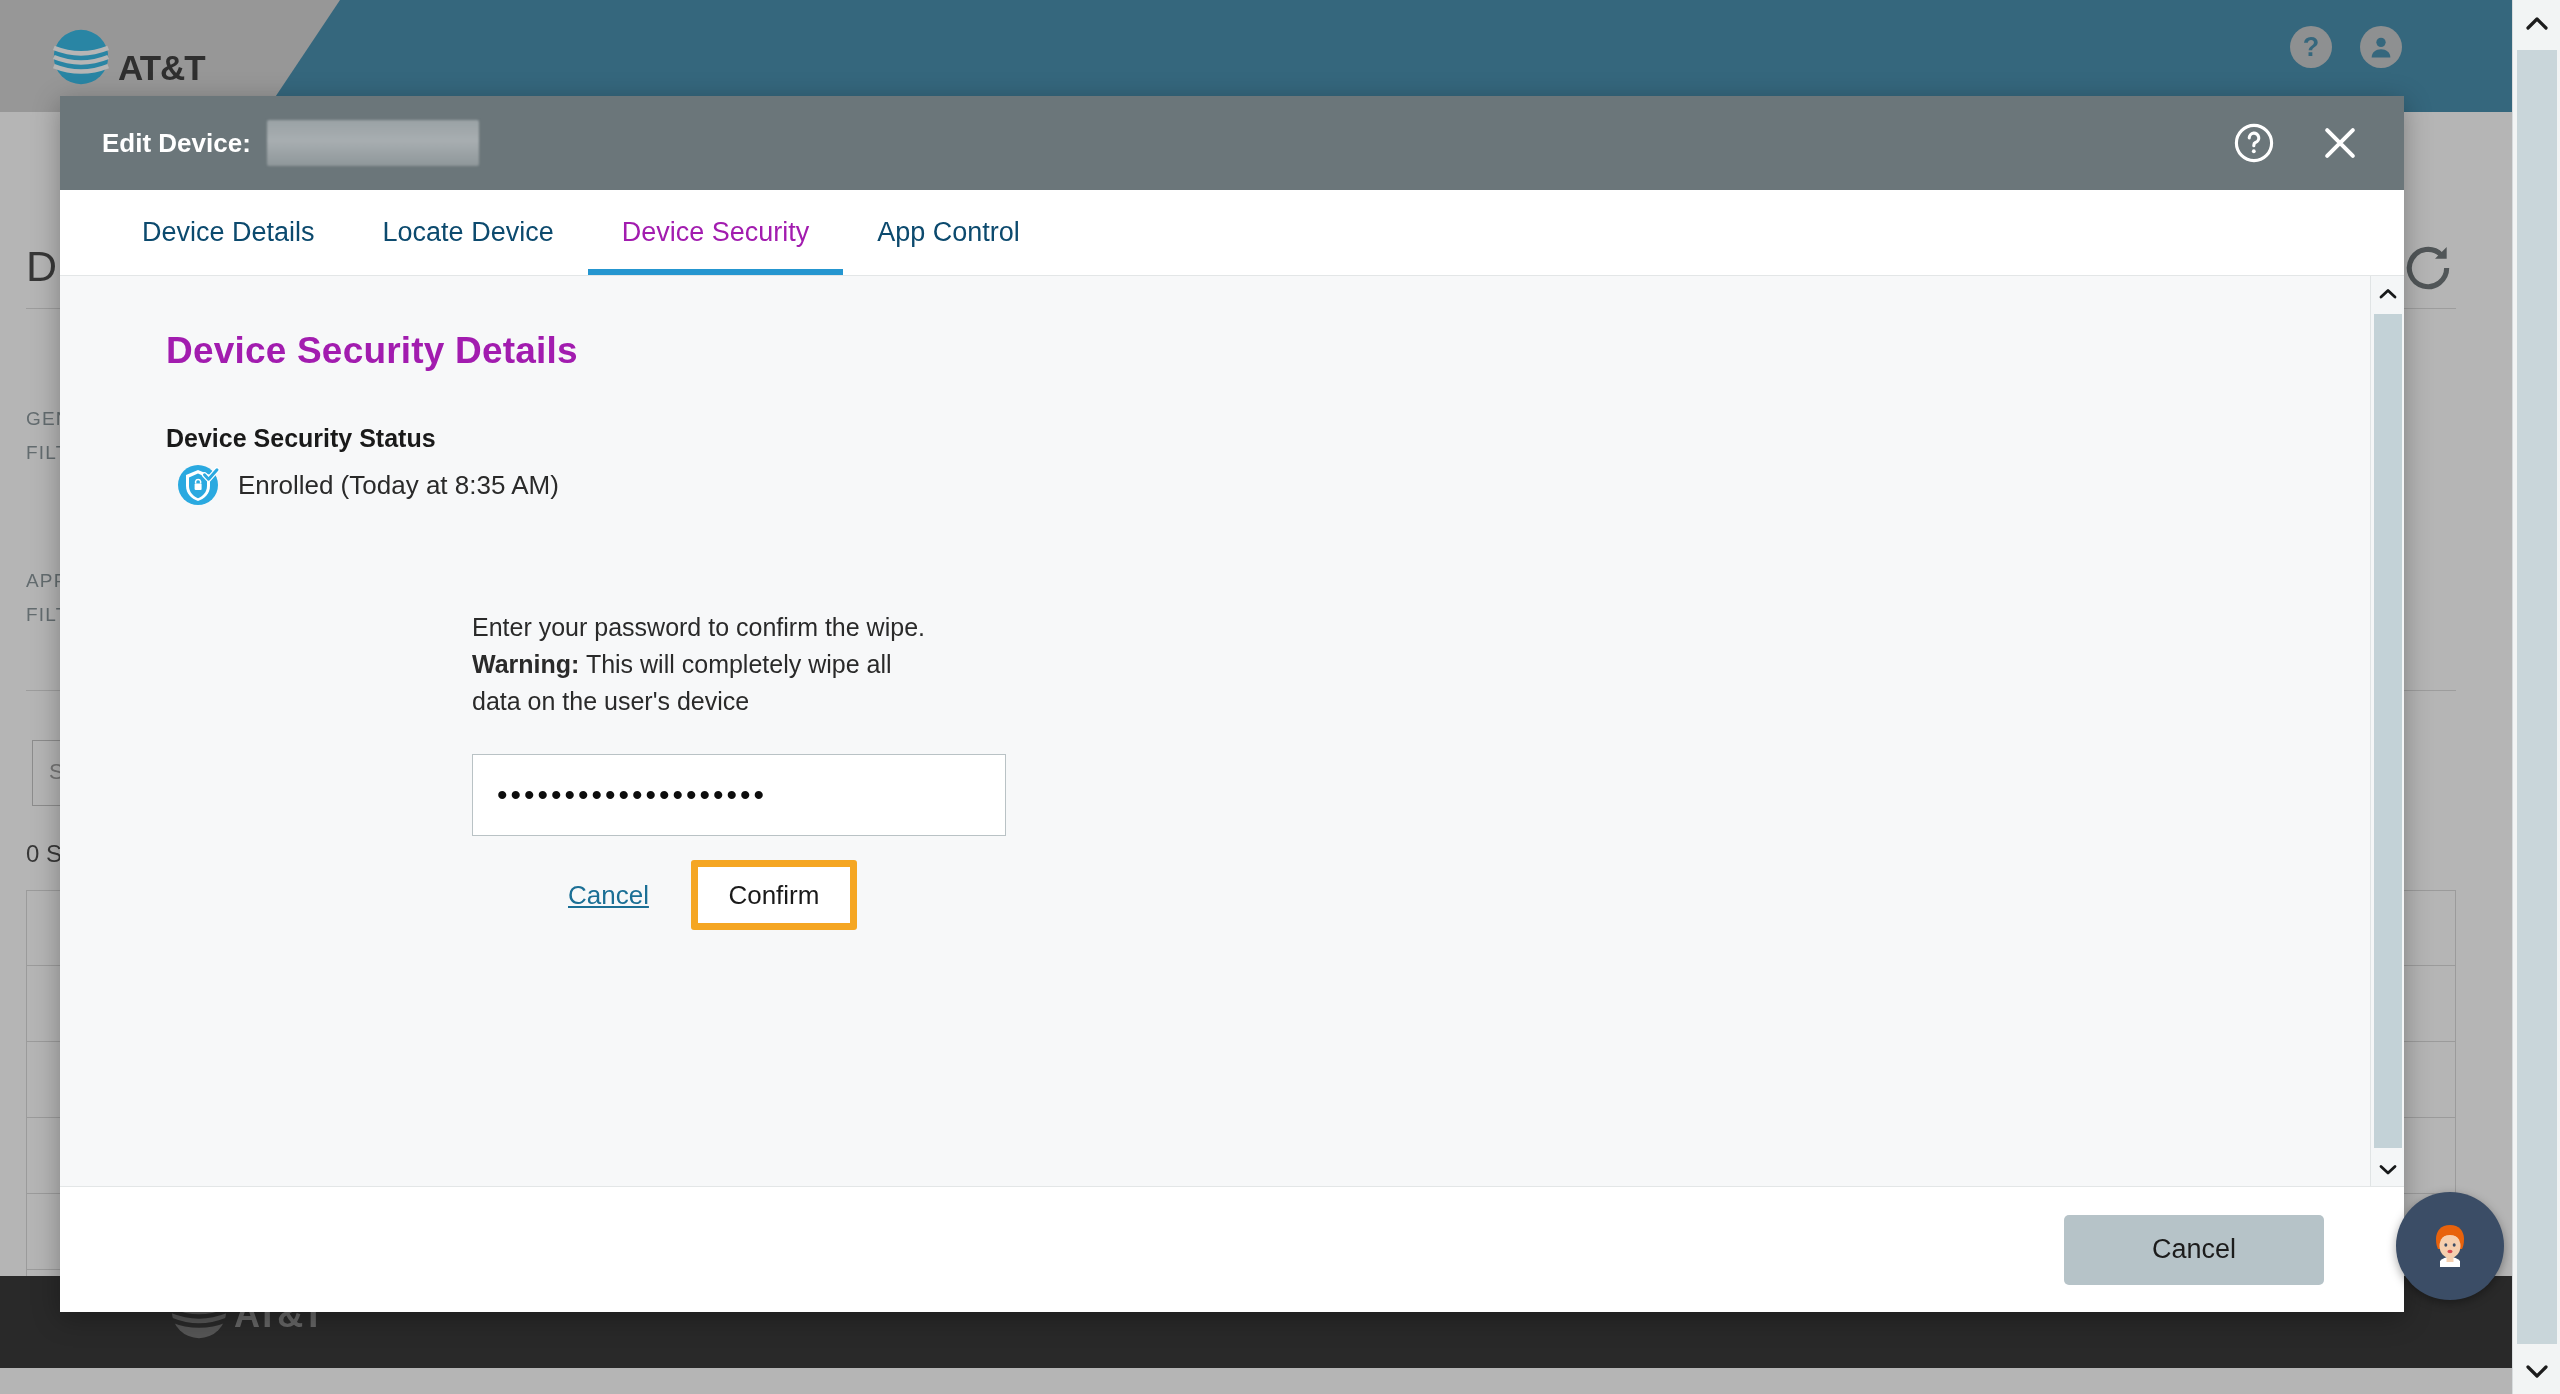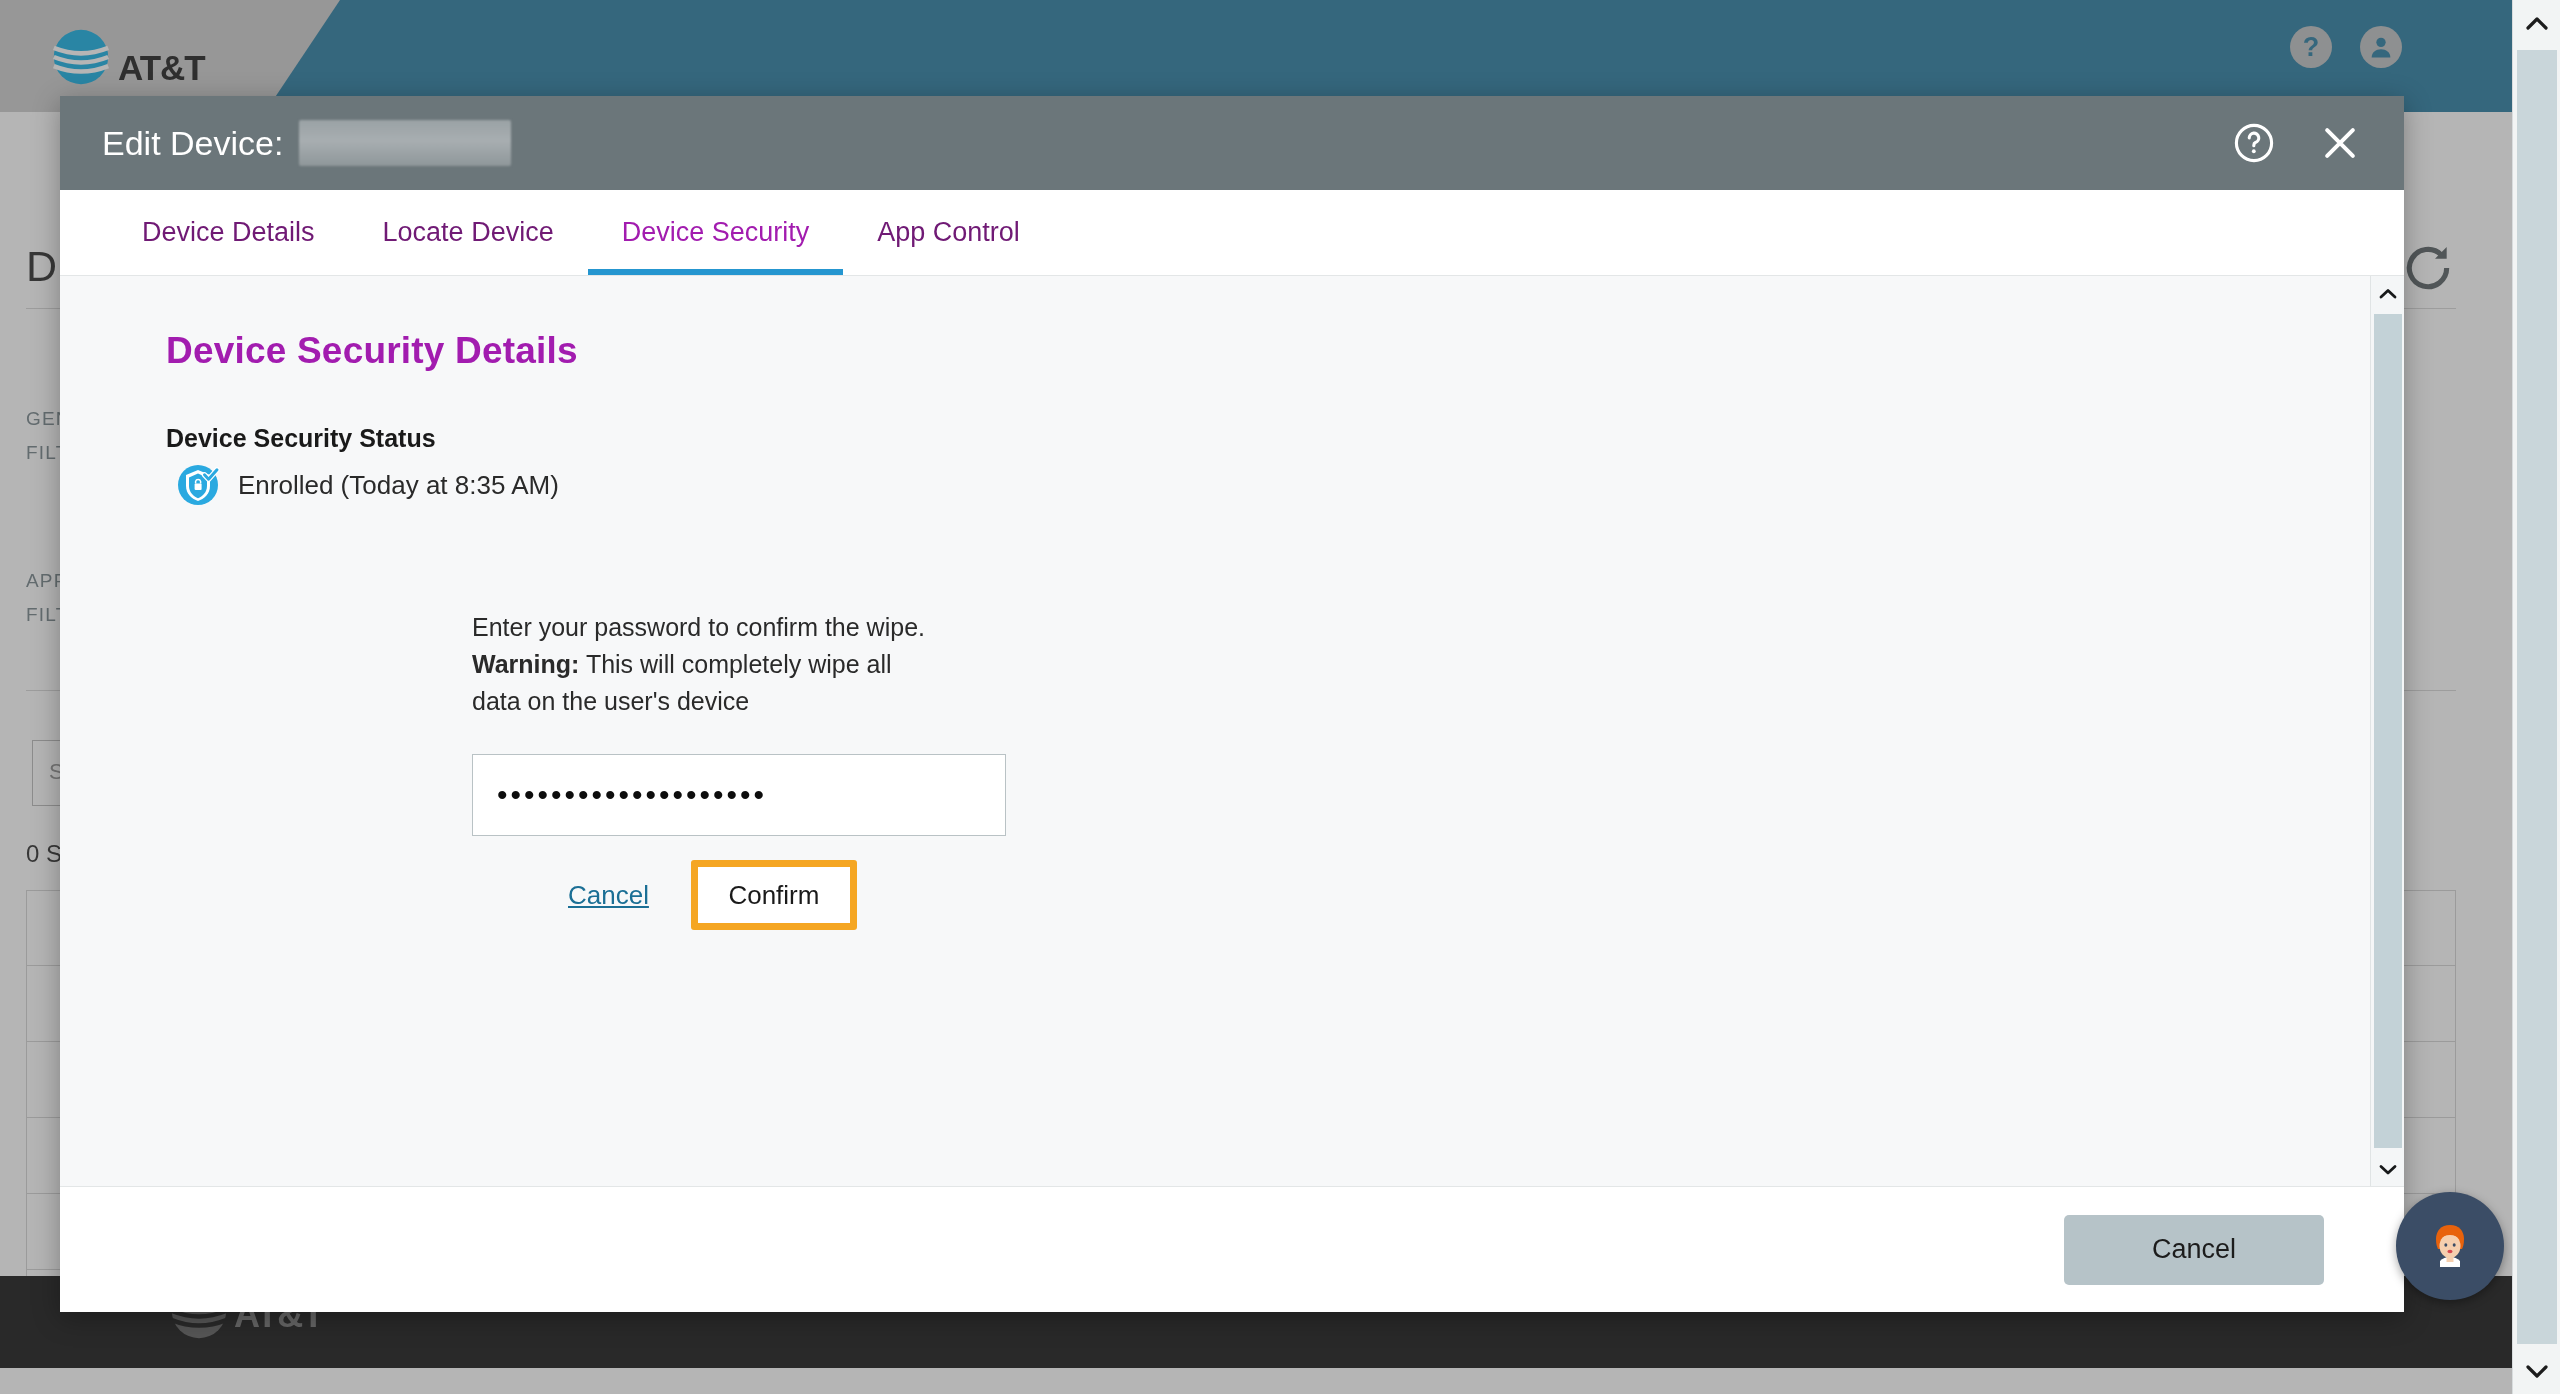--- a/index.html
+++ b/index.html
@@ -133,21 +133,21 @@
     box-shadow: 0 6px 26px rgba(0,0,0,0.30);
     display: flex; flex-direction: column;
   }
   .modal-header {
     height: 94px; background: #6b767a;
     display: flex; align-items: center;
     padding: 0 44px 0 42px;
     position: relative; flex: none;
   }
   .modal-title {
-    font-size: 34px; color: #ffffff; font-weight: normal;
+    font-size: 26px; color: #ffffff; font-weight: bold;
     display: flex; align-items: center; gap: 16px;
   }
   .redacted-name {
     display: inline-block; width: 212px; height: 46px;
     background: linear-gradient(180deg,#9aa2a5 0%, #a8aeb1 45%, #8f979a 100%);
     border-radius: 2px; filter: blur(1.2px);
   }
   .modal-header-actions {
     position: absolute; right: 42px; top: 0; height: 94px;
     display: flex; align-items: center; gap: 42px;
@@ -157,21 +157,21 @@
 
   
   .modal-tabs {
     height: 86px; background: #ffffff; flex: none;
     display: flex; align-items: stretch;
     padding-left: 82px; border-bottom: 1px solid #e3e6e7;
   }
   .tab {
     display: flex; align-items: center;
     padding: 0 34px;
-    font-size: 27px; color: #701a75;
+    font-size: 27px; color: #0c4a6e;
     position: relative;
     white-space: nowrap;
   }
   .tab:first-child { padding-left: 0; }
   .tab.active { color: #a21caf; text-align: center; }
   .tab.active::after {
     content: ""; position: absolute;
     left: 0; right: 0; bottom: 0; height: 6px;
     background: #2596d0;
   }

